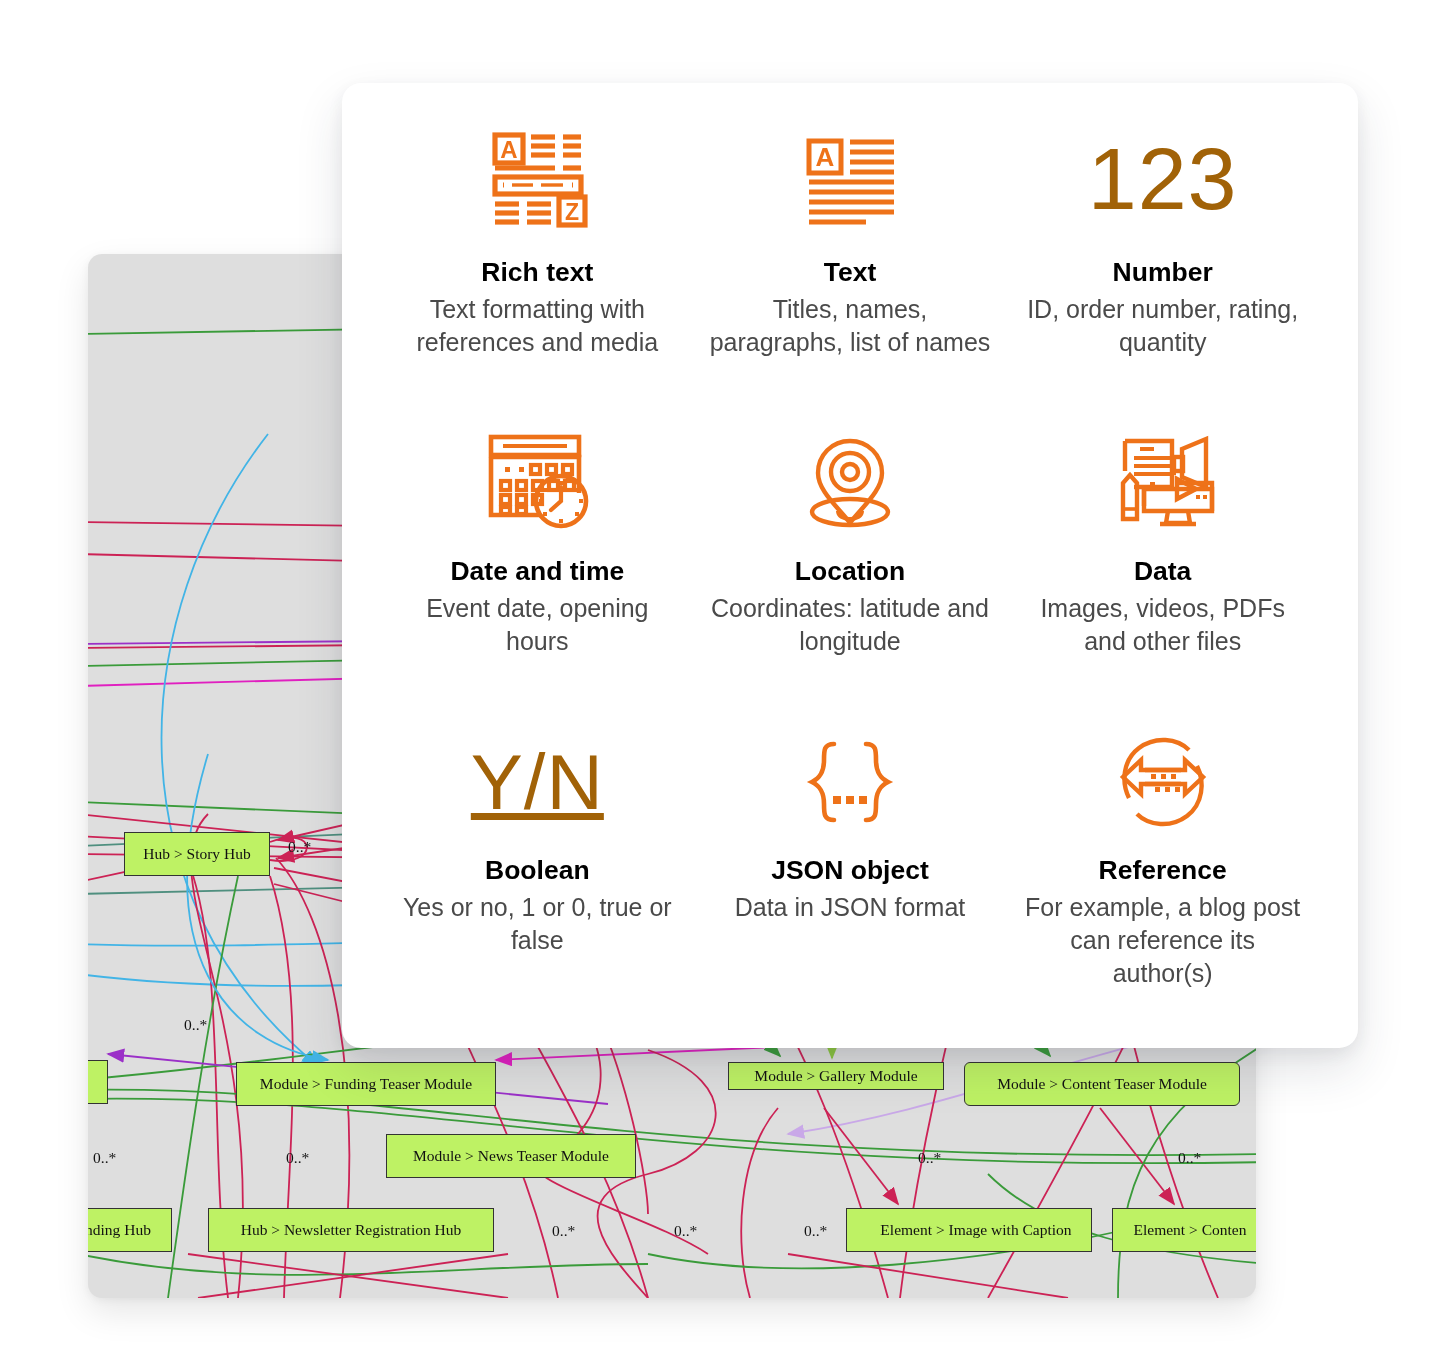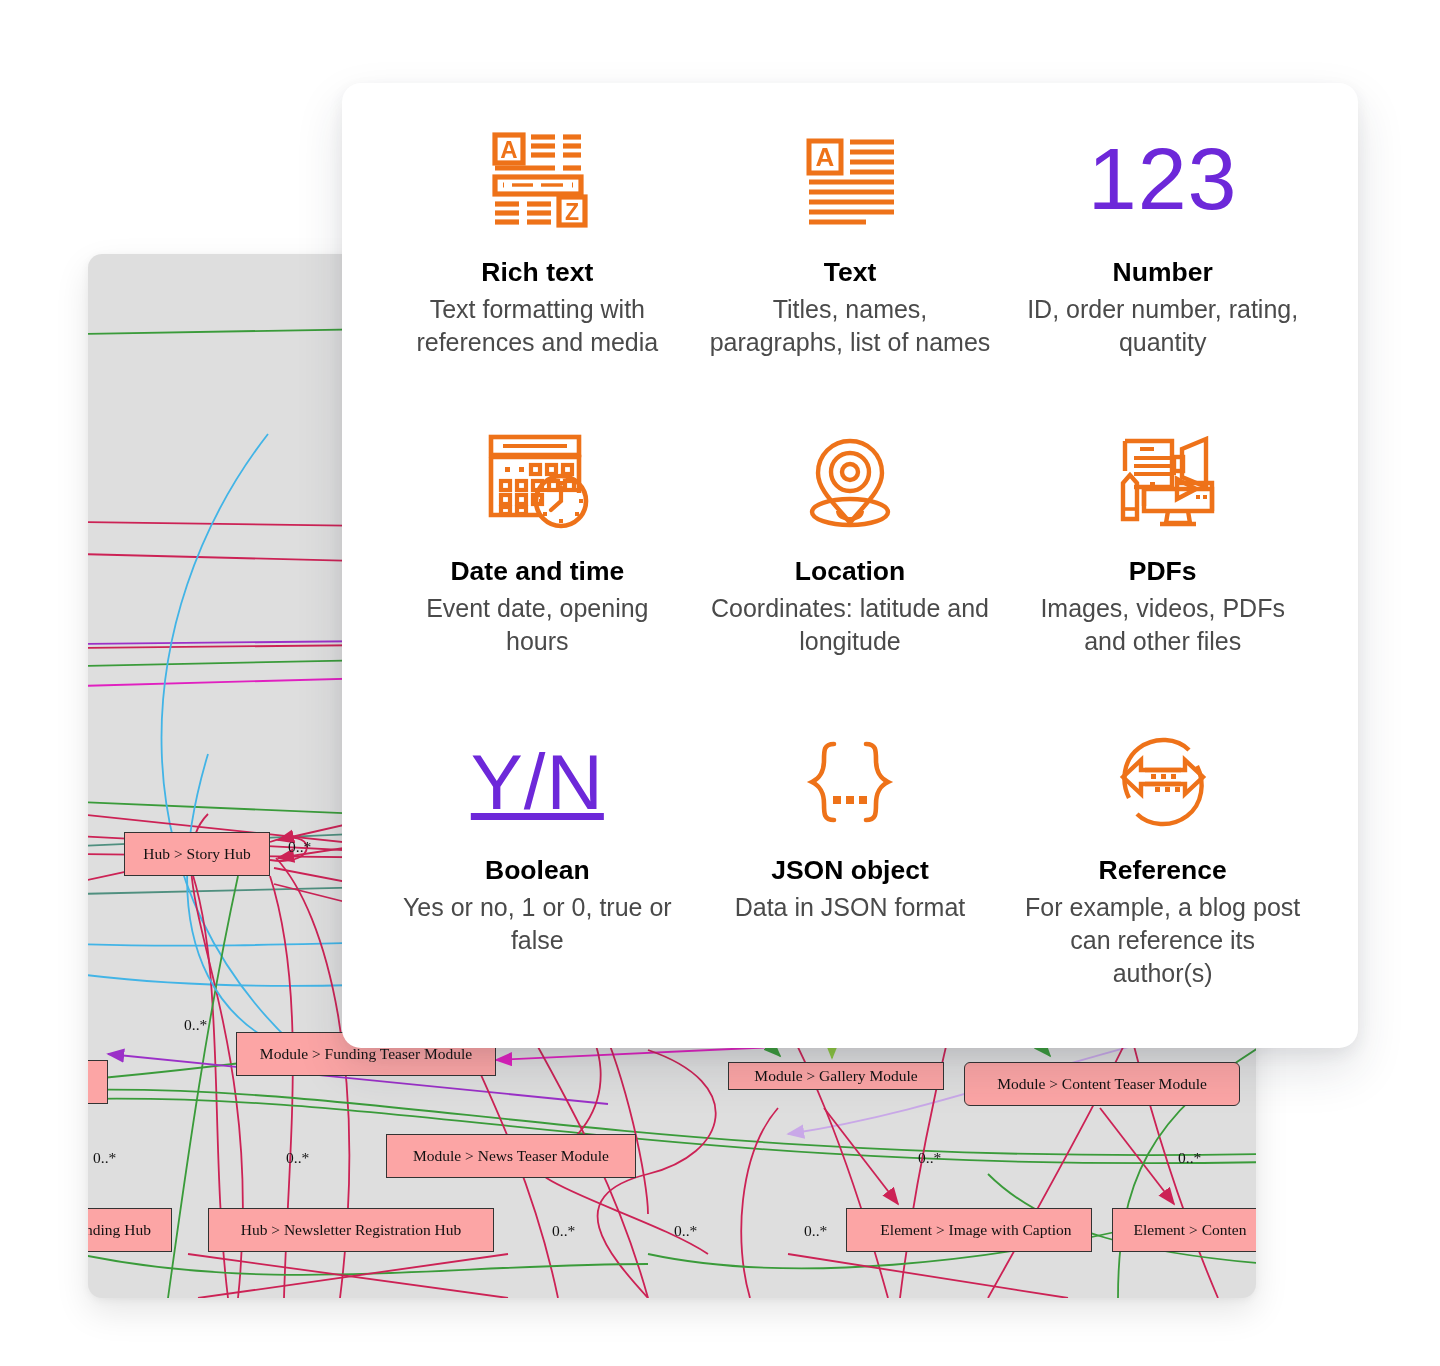--- a/index.html
+++ b/index.html
@@ -31,21 +31,21 @@
   #diagram-svg {
     position: absolute;
     left: 0;
     top: 0;
     width: 1168px;
     height: 1044px;
     display: block;
   }
   .er-node {
     position: absolute;
-    background: #fca5a5;
+    background: #bef264;
     border: 1.6px solid #333333;
     font-family: "Liberation Serif", serif;
     font-size: 15.5px;
     color: #111111;
     line-height: 1;
     display: flex;
     align-items: center;
     justify-content: center;
     padding: 0 10px;
     box-sizing: border-box;
@@ -91,21 +91,21 @@
   }
   .ft-icon {
     height: 128px;
     display: flex;
     align-items: center;
     justify-content: center;
     margin-bottom: 12px;
   }
   .ft-icon svg { display: block; }
   .ft-glyph {
-    color: #6d28d9;
+    color: #a16207;
     font-family: "Liberation Sans", sans-serif;
     font-weight: 300;
     letter-spacing: 1px;
     line-height: 1;
   }
   .ft-glyph-number { font-size: 88px; }
   .ft-glyph-yn { font-size: 78px; text-decoration: underline; }
   .ft-title {
     font-size: 26.5px;
     font-weight: bold;
@@ -224,21 +224,21 @@
       <path d="M100,1000 L420,1044" stroke="#cc2255"></path>
       <path d="M420,1000 L110,1044" stroke="#cc2255"></path>
       <path d="M700,1000 L980,1044" stroke="#cc2255"></path>
     </g>
   </svg>
 
   <div class="er-node" style="left:36px;  top:578px; width:146px; height:44px;">
       <span>Hub &gt; Story Hub</span>
     </div>
   <div class="er-node" style="left:-36px; top:806px; width:56px;  height:44px;"></div>
-  <div class="er-node" style="left:148px; top:778px; width:260px; height:44px;">
+  <div class="er-node" style="left:148px; top:808px; width:260px; height:44px;">
       <span>Module &gt; Funding Teaser Module</span>
     </div>
   <div class="er-node" style="left:640px; top:808px; width:216px; height:28px;">
       <span>Module &gt; Gallery Module</span>
     </div>
   <div class="er-node" style="left:876px; top:808px; width:276px; height:44px;border-radius:6px;">
       <span>Module &gt; Content Teaser Module</span>
     </div>
   <div class="er-node" style="left:298px; top:880px; width:250px; height:44px;">
       <span>Module &gt; News Teaser Module</span>
@@ -424,21 +424,21 @@
           <polygon points="69,48 88,58 69,68" fill="none"></polygon>
           <g fill="#ee7219" stroke="none">
             <rect x="88" y="64" width="4" height="4"></rect>
             <rect x="95" y="64" width="4" height="4"></rect>
             <rect x="102" y="64" width="3" height="4"></rect>
           </g>
           <path d="M60,80 L58,92 L82,92 L80,80"></path>
           <line x1="52" y1="93" x2="88" y2="93"></line>
         </svg>
       </div>
-      <div class="ft-title">PDFs</div>
+      <div class="ft-title">Data</div>
       <div class="ft-desc">Images, videos, PDFs and other files</div>
     </div>
 
     <div class="field-type-cell row-3">
       <div class="ft-icon">
         <span class="ft-glyph ft-glyph-yn">Y/N</span>
       </div>
       <div class="ft-title">Boolean</div>
       <div class="ft-desc">Yes or no, 1 or 0, true or false</div>
     </div>

